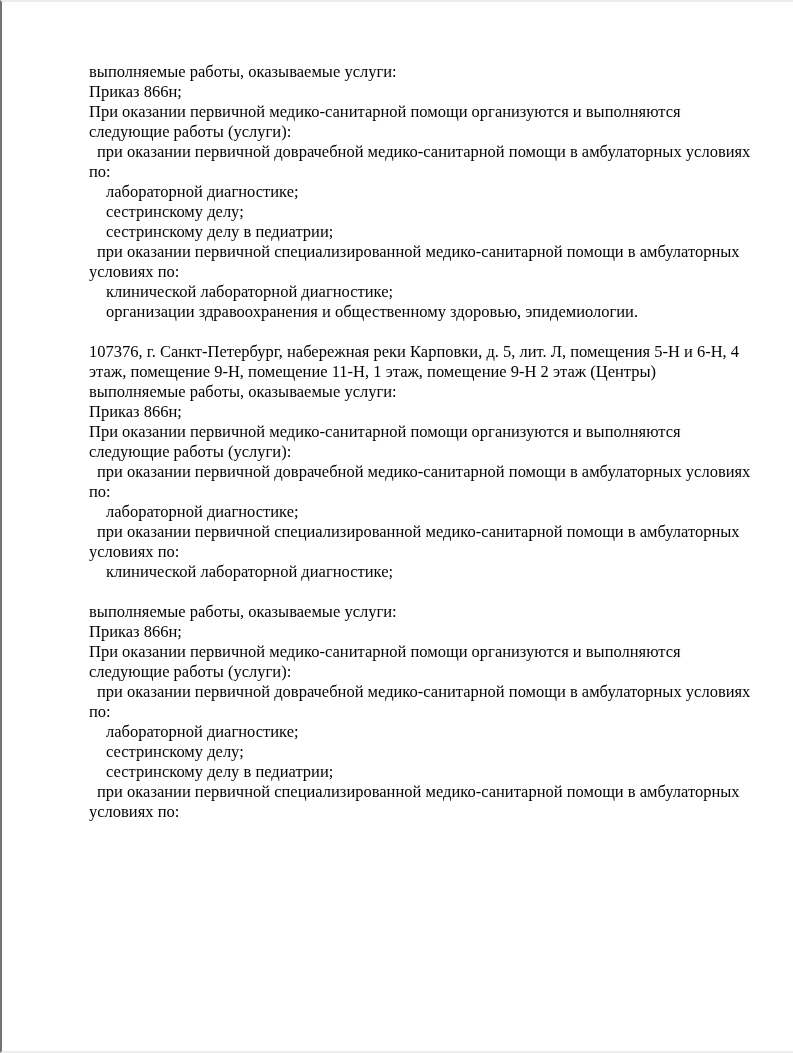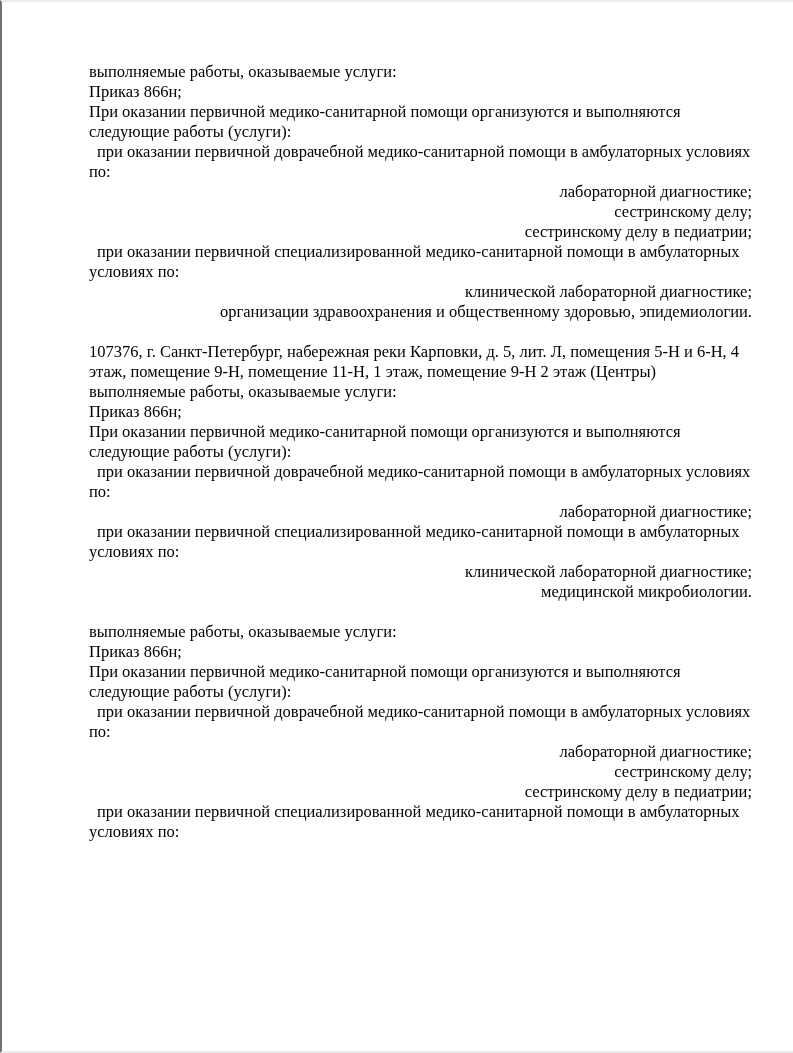--- a/index.html
+++ b/index.html
@@ -33,21 +33,21 @@
     margin-top: 20px;
   }
   .para {
     margin: 0;
     padding: 0;
     text-indent: 0;
     word-spacing: normal;
   }
   .indent-0 { text-indent: 0; }
   .indent-1 { text-indent: 8px; }
-  .indent-2 { text-indent: 17px; text-align: right; }
+  .indent-2 { text-indent: 17px; }
 </style>
 </head>
 <body>
 
 <div class="page">
   <div class="doc-body">
       <div class="section">
         <p class="para indent-0">выполняемые работы, оказываемые услуги:</p>
         <p class="para indent-0">Приказ 866н;</p>
         <p class="para indent-0">При оказании первичной медико-санитарной помощи организуются и выполняются следующие работы (услуги):</p>
@@ -61,21 +61,20 @@
       </div>
       <div class="section">
         <p class="para indent-0">107376, г. Санкт-Петербург, набережная реки Карповки, д. 5, лит. Л, помещения 5-Н и 6-Н, 4 этаж, помещение 9-Н, помещение 11-Н, 1 этаж, помещение 9-Н 2 этаж (Центры)</p>
         <p class="para indent-0">выполняемые работы, оказываемые услуги:</p>
         <p class="para indent-0">Приказ 866н;</p>
         <p class="para indent-0">При оказании первичной медико-санитарной помощи организуются и выполняются следующие работы (услуги):</p>
         <p class="para indent-1">при оказании первичной доврачебной медико-санитарной помощи в амбулаторных условиях по:</p>
         <p class="para indent-2">лабораторной диагностике;</p>
         <p class="para indent-1">при оказании первичной специализированной медико-санитарной помощи в амбулаторных условиях по:</p>
         <p class="para indent-2">клинической лабораторной диагностике;</p>
-        <p class="para indent-2">медицинской микробиологии.</p>
       </div>
       <div class="section">
         <p class="para indent-0">выполняемые работы, оказываемые услуги:</p>
         <p class="para indent-0">Приказ 866н;</p>
         <p class="para indent-0">При оказании первичной медико-санитарной помощи организуются и выполняются следующие работы (услуги):</p>
         <p class="para indent-1">при оказании первичной доврачебной медико-санитарной помощи в амбулаторных условиях по:</p>
         <p class="para indent-2">лабораторной диагностике;</p>
         <p class="para indent-2">сестринскому делу;</p>
         <p class="para indent-2">сестринскому делу в педиатрии;</p>
         <p class="para indent-1">при оказании первичной специализированной медико-санитарной помощи в амбулаторных условиях по:</p>

